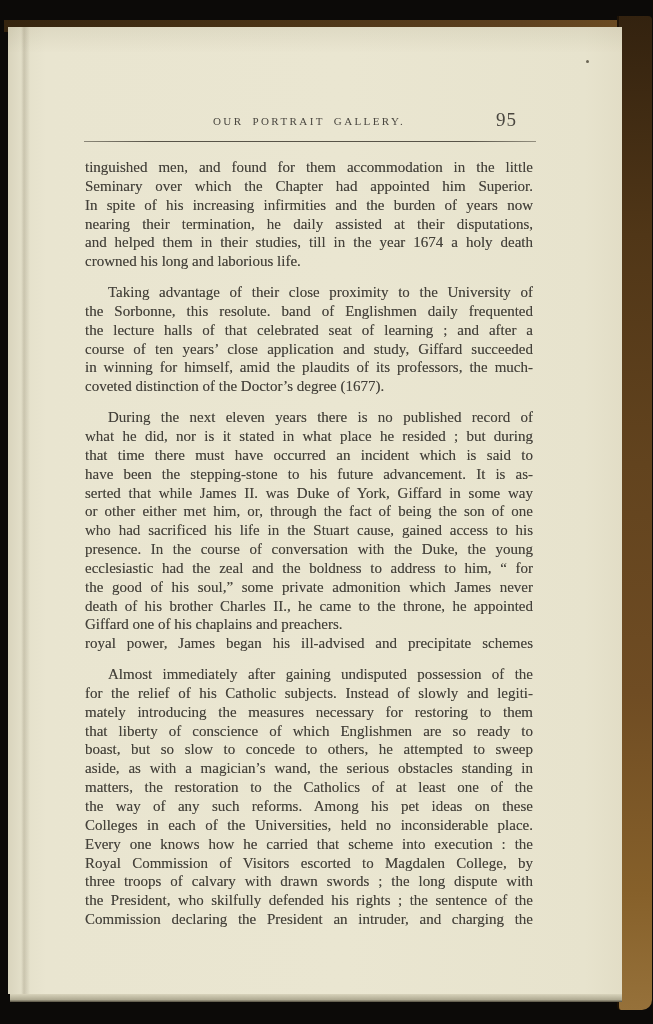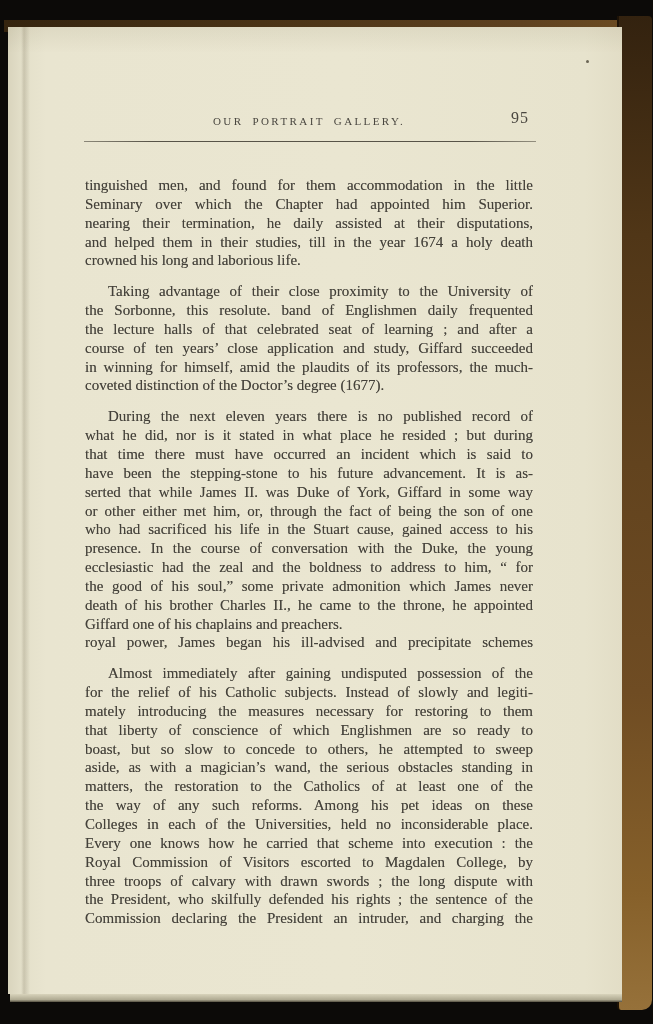--- a/index.html
+++ b/index.html
@@ -50,34 +50,34 @@
     text-align: center;
     color: #4a4740;
   }
   .header-title {
     font-size: 11px;
     letter-spacing: 2.4px;
     word-spacing: 4px;
   }
   .page-number {
     position: absolute;
-    right: 4px; top: -2px;
-    font-size: 16px;
+    right: 16px; top: -2px;
+    font-size: 19px;
     letter-spacing: 1px;
     text-align: right;
   }
   .header-rule {
     position: absolute;
     left: 76px; top: 114px;
     width: 452px; height: 1px;
     background: linear-gradient(90deg, rgba(62,58,48,0.55), rgba(62,58,48,0.85) 15%, rgba(62,58,48,0.85) 85%, rgba(62,58,48,0.5));
   }
   .page-body {
     position: absolute;
-    left: 77px; top: 149px;
+    left: 77px; top: 131px;
     width: 448px;
     font-size: 15px;
     color: #44413a;
     text-shadow: 0 0 0.5px rgba(68,65,58,0.5);
   }
   .paragraph { margin: 0; }
   .line {
     height: 18.85px;
     line-height: 18.85px;
     overflow: hidden;
@@ -107,20 +107,21 @@
     <div class="running-header">
       <span class="header-title">OUR PORTRAIT GALLERY.</span>
       <span class="page-number">95</span>
     </div>
     <div class="header-rule"></div>
     <div class="ink-speck" style="left:578px; top:33px;"></div>
     <div class="page-body">
         <div class="paragraph">
           <div class="line">tinguished men, and found for them accommodation in the little</div>
           <div class="line">Seminary over which the Chapter had appointed him Superior.</div>
+          <div class="line">In spite of his increasing infirmities and the burden of years now</div>
           <div class="line">nearing their termination, he daily assisted at their disputations,</div>
           <div class="line">and helped them in their studies, till in the year 1674 a holy death</div>
           <div class="line last">crowned his long and laborious life.</div>
         </div>
         <div class="paragraph">
           <div class="line indent">Taking advantage of their close proximity to the University of</div>
           <div class="line">the Sorbonne, this resolute. band of Englishmen daily frequented</div>
           <div class="line">the lecture halls of that celebrated seat of learning ; and after a</div>
           <div class="line">course of ten years’ close application and study, Giffard succeeded</div>
           <div class="line">in winning for himself, amid the plaudits of its professors, the much-</div>

